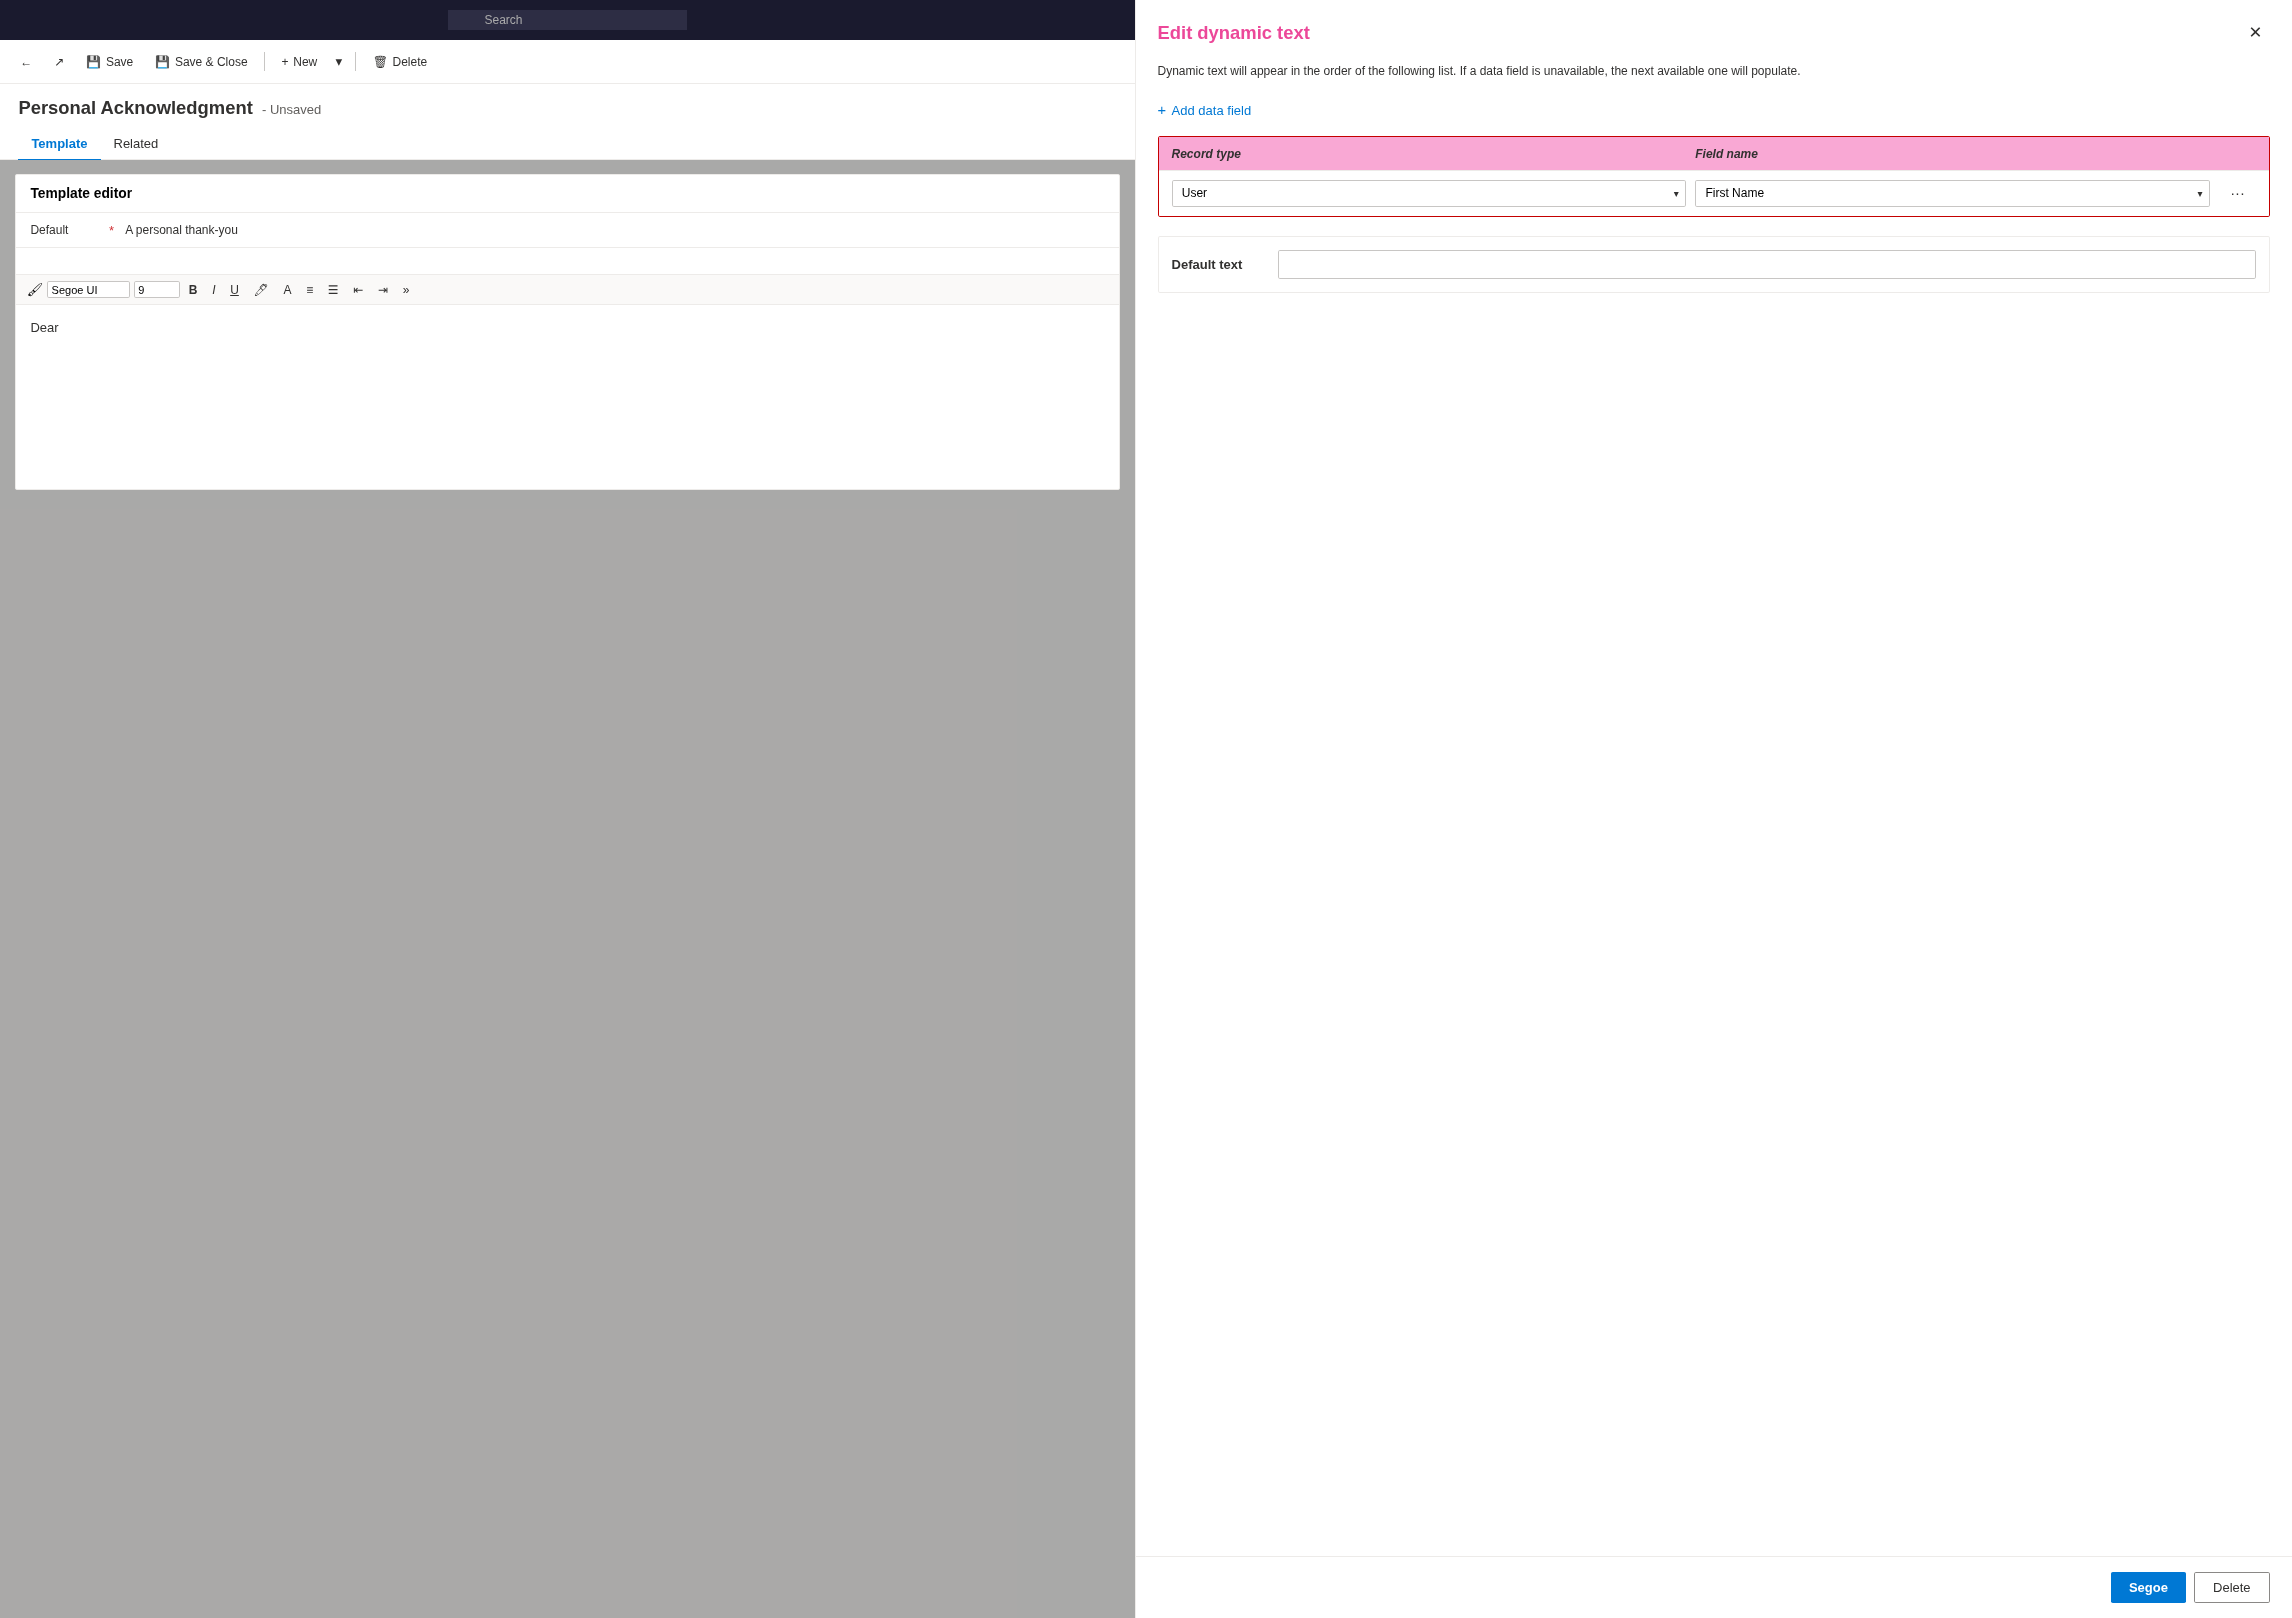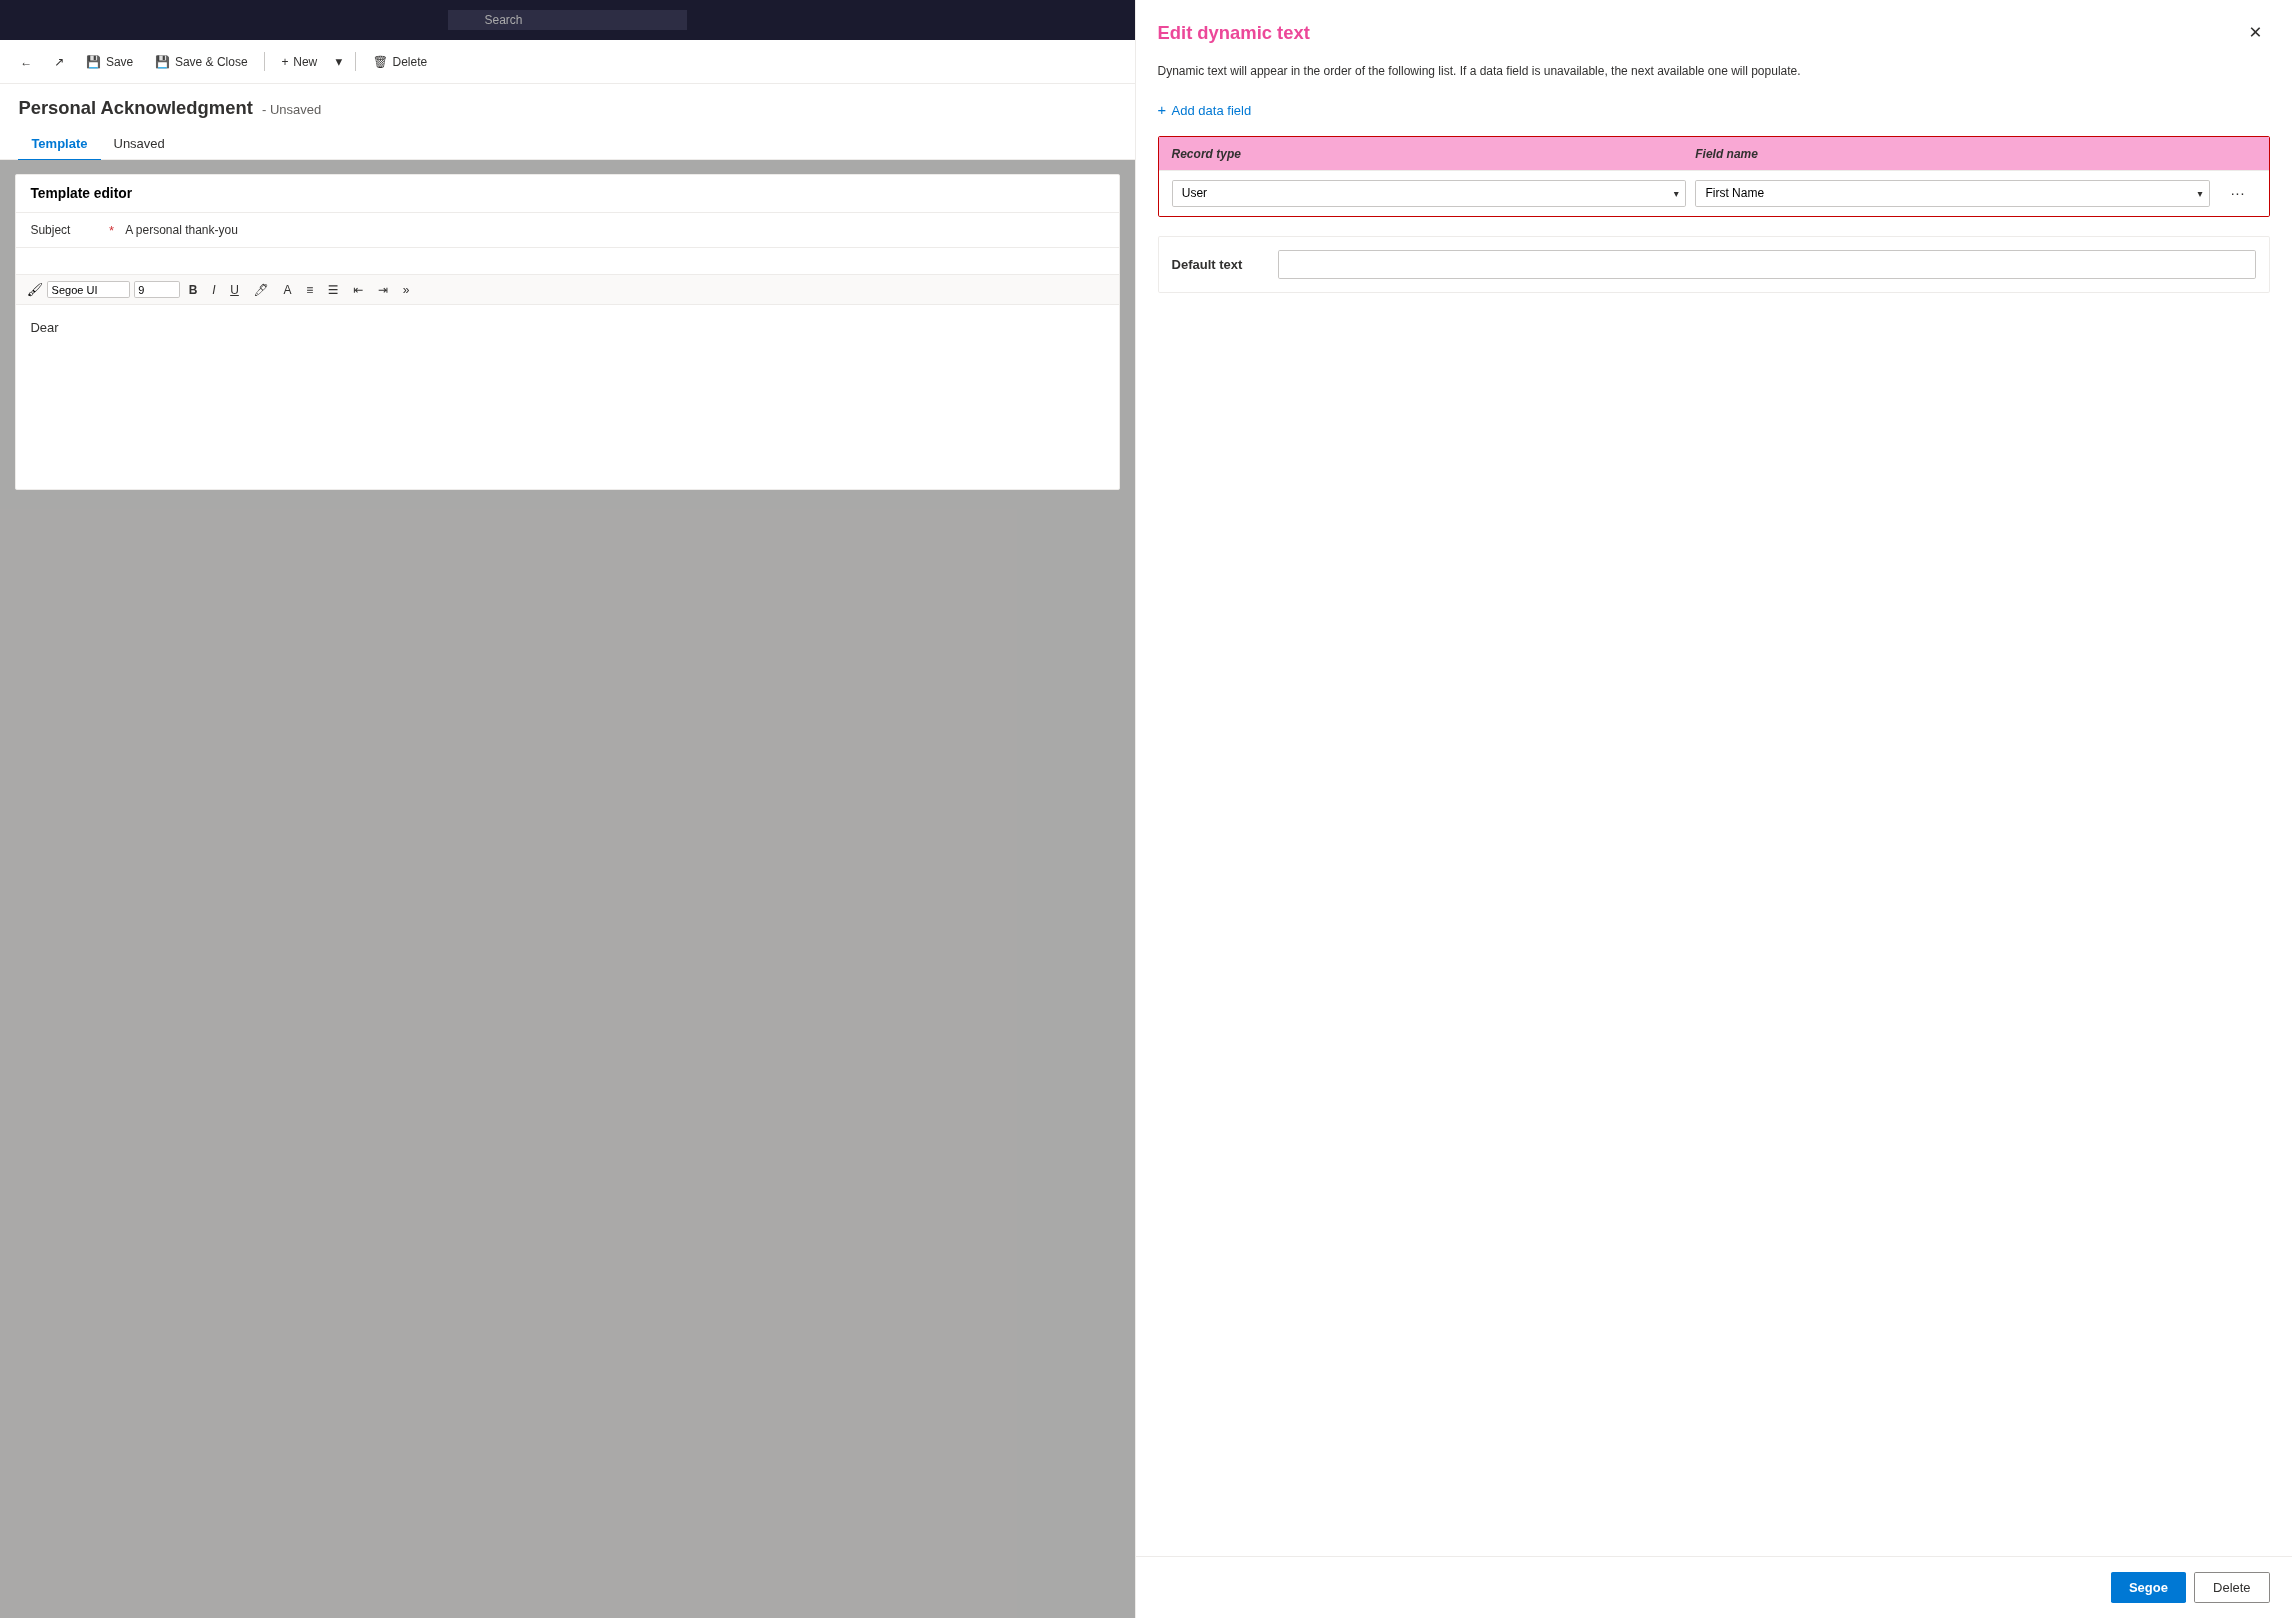--- a/index.html
+++ b/index.html
@@ -413,29 +413,29 @@
   <div class="page-header">
     <div style="display:flex; align-items:baseline; gap:3.7px;">
       <span class="page-title">Personal Acknowledgment</span>
       <span class="unsaved-badge">- Unsaved</span>
     </div>
     <div class="page-tabs">
       <div class="page-tab active">
         <span>Template</span>
       </div>
       <div class="page-tab">
-        <span>Unsaved</span>
+        <span>Related</span>
       </div>
     </div>
   </div>
 
   <div class="template-editor">
     <div class="editor-header">Template editor</div>
     <div class="editor-field">
-      <span class="field-label">Subject</span>
+      <span class="field-label">Default</span>
       <span class="required-star">*</span>
       <span class="field-value">A personal thank-you</span>
     </div>
     <div style="height:27.5px; border-bottom:0.9px solid #edebe9;"></div>
 
     <div class="editor-toolbar">
       <span>🖌</span>
       <select class="table-dropdown" style="width:83px;">
         <option>Segoe UI</option>
       </select>

